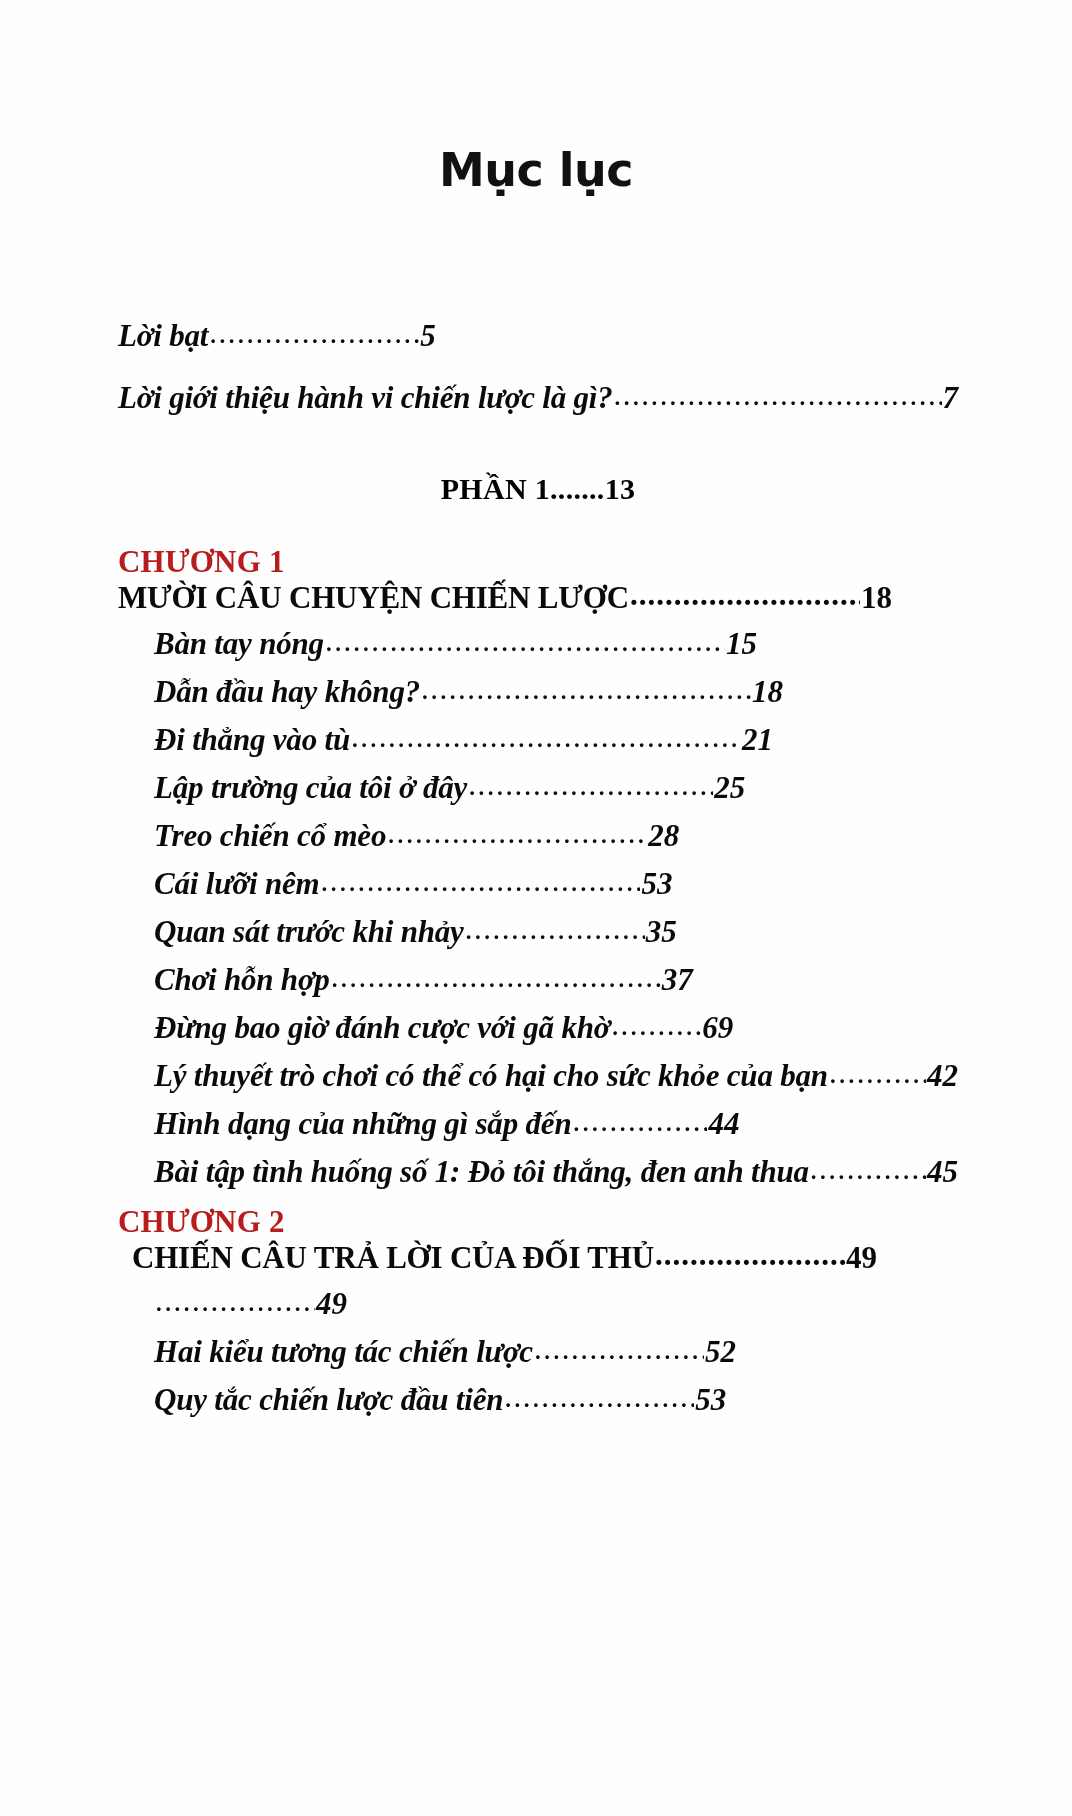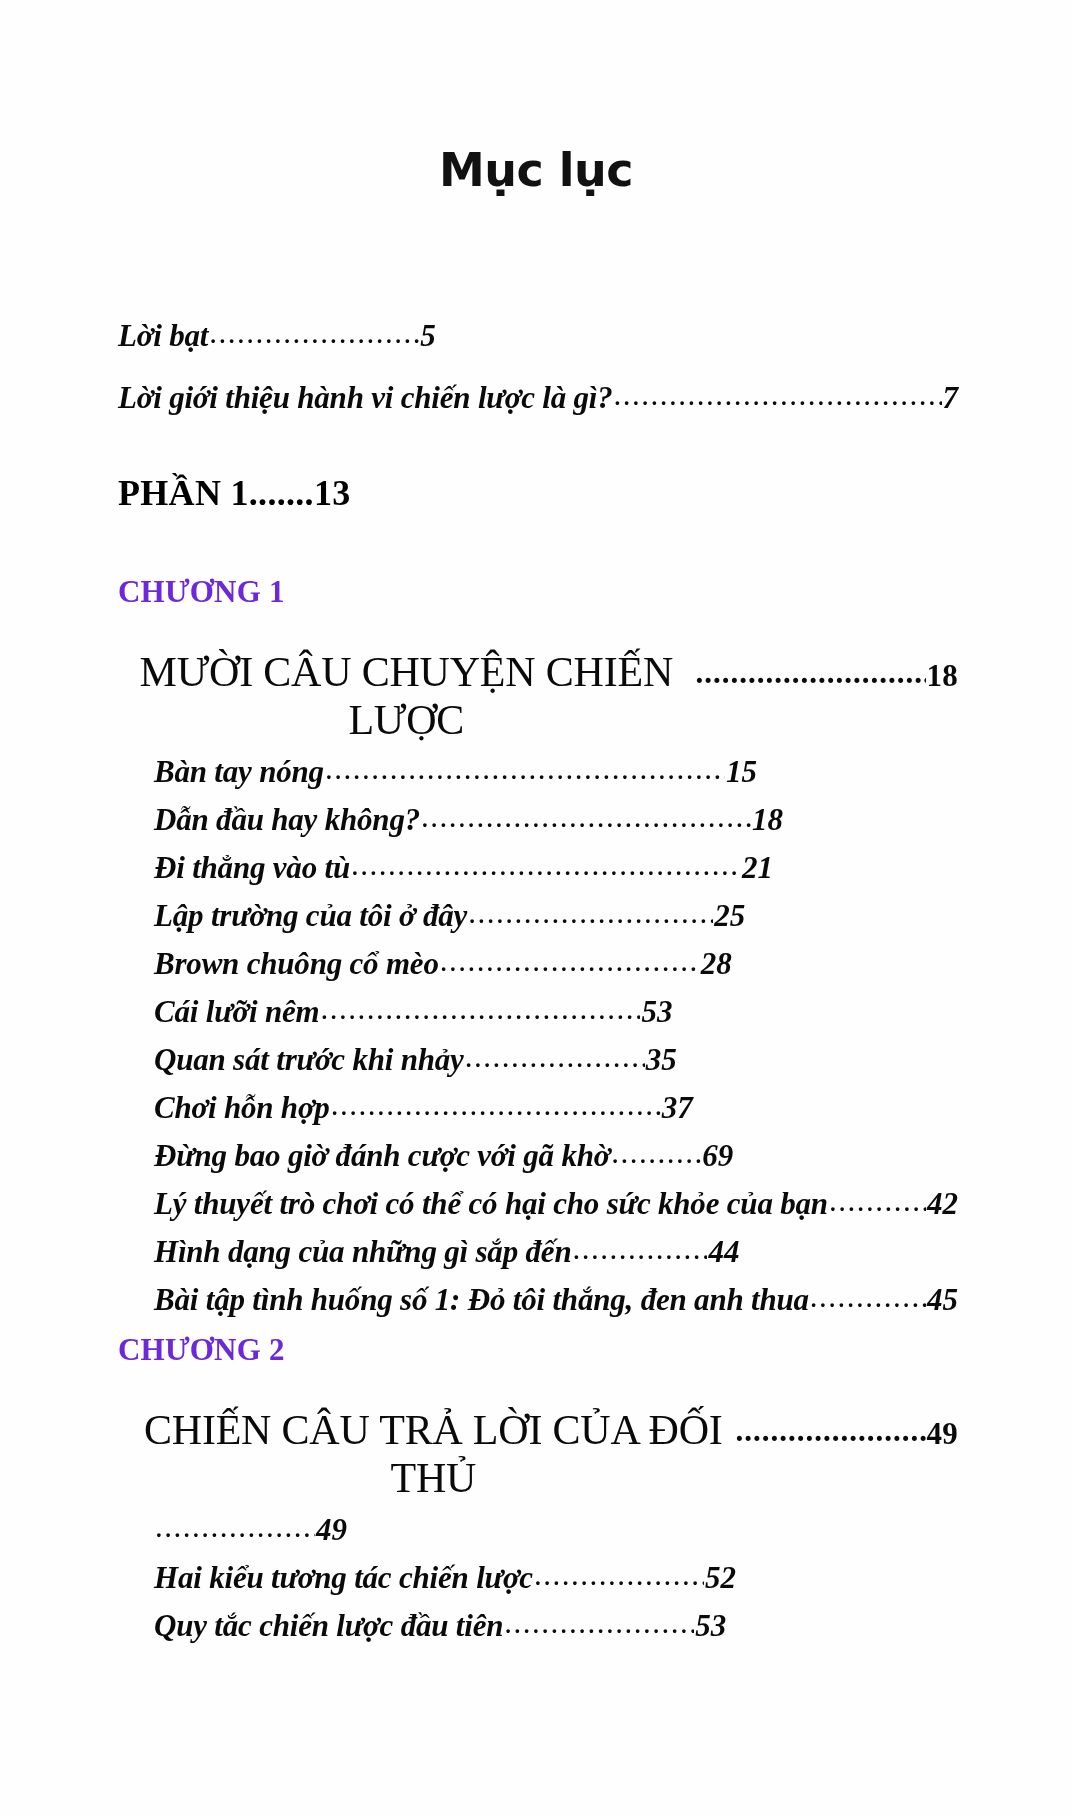--- a/index.html
+++ b/index.html
@@ -78,50 +78,49 @@
     font-weight: 600;
     color: #0a0a0a;
   }
 
   
   .intro .row { margin-bottom: 26px; }
   .intro .label,
   .intro .page-num { font-size: 31px; }
 
   .part-head {
-    text-align: left;
-    font-weight: bold;
-    font-size: 36px;
+    text-align: center;
+    font-weight: bold;
+    font-size: 30px;
     letter-spacing: 0.3px;
     margin-top: 56px;
-    margin-bottom: 60px;
+    margin-bottom: 38px;
     color: #000;
   }
 
   .chapter-kicker {
     font-weight: bold;
     font-size: 31px;
     letter-spacing: 0.2px;
     margin-left: 0;
-    color: #6d28d9;
+    color: #b91c1c;
   }
 
   .chapter-title-row {
     display: flex;
     align-items: baseline;
     font-weight: bold;
     font-size: 31px;
     letter-spacing: 0.2px;
     margin-bottom: 10px;
   }
   .chapter-title-row .label {
     font-style: normal;
-    font-weight: normal;
-    font-size: 42px;
-    margin-top: 38px;
+    font-weight: bold;
+    font-size: 31px;
   }
   .chapter-title-row .page-num {
     font-style: normal;
     font-weight: bold;
   }
   .chapter-title-row .leader { letter-spacing: 1px; }
 
   .sub-list { margin-left: 36px; font-family: Liberation Serif, serif; }
   .sub-list .row { margin-bottom: 12px; }
 
@@ -189,21 +188,21 @@
           <span class="page-num">21</span>
         </div>
 
         <div class="row">
           <span class="label">Lập trường của tôi ở đây</span>
           <span class="leader" style="max-width:245px">................................................................................................................................</span>
           <span class="page-num">25</span>
         </div>
 
         <div class="row">
-          <span class="label">Brown chuông cổ mèo</span>
+          <span class="label">Treo chiến cổ mèo</span>
           <span class="leader" style="max-width:260px">................................................................................................................................</span>
           <span class="page-num">28</span>
         </div>
 
         <div class="row">
           <span class="label">Cái lưỡi nêm</span>
           <span class="leader" style="max-width:320px">................................................................................................................................</span>
           <span class="page-num">53</span>
         </div>
 

